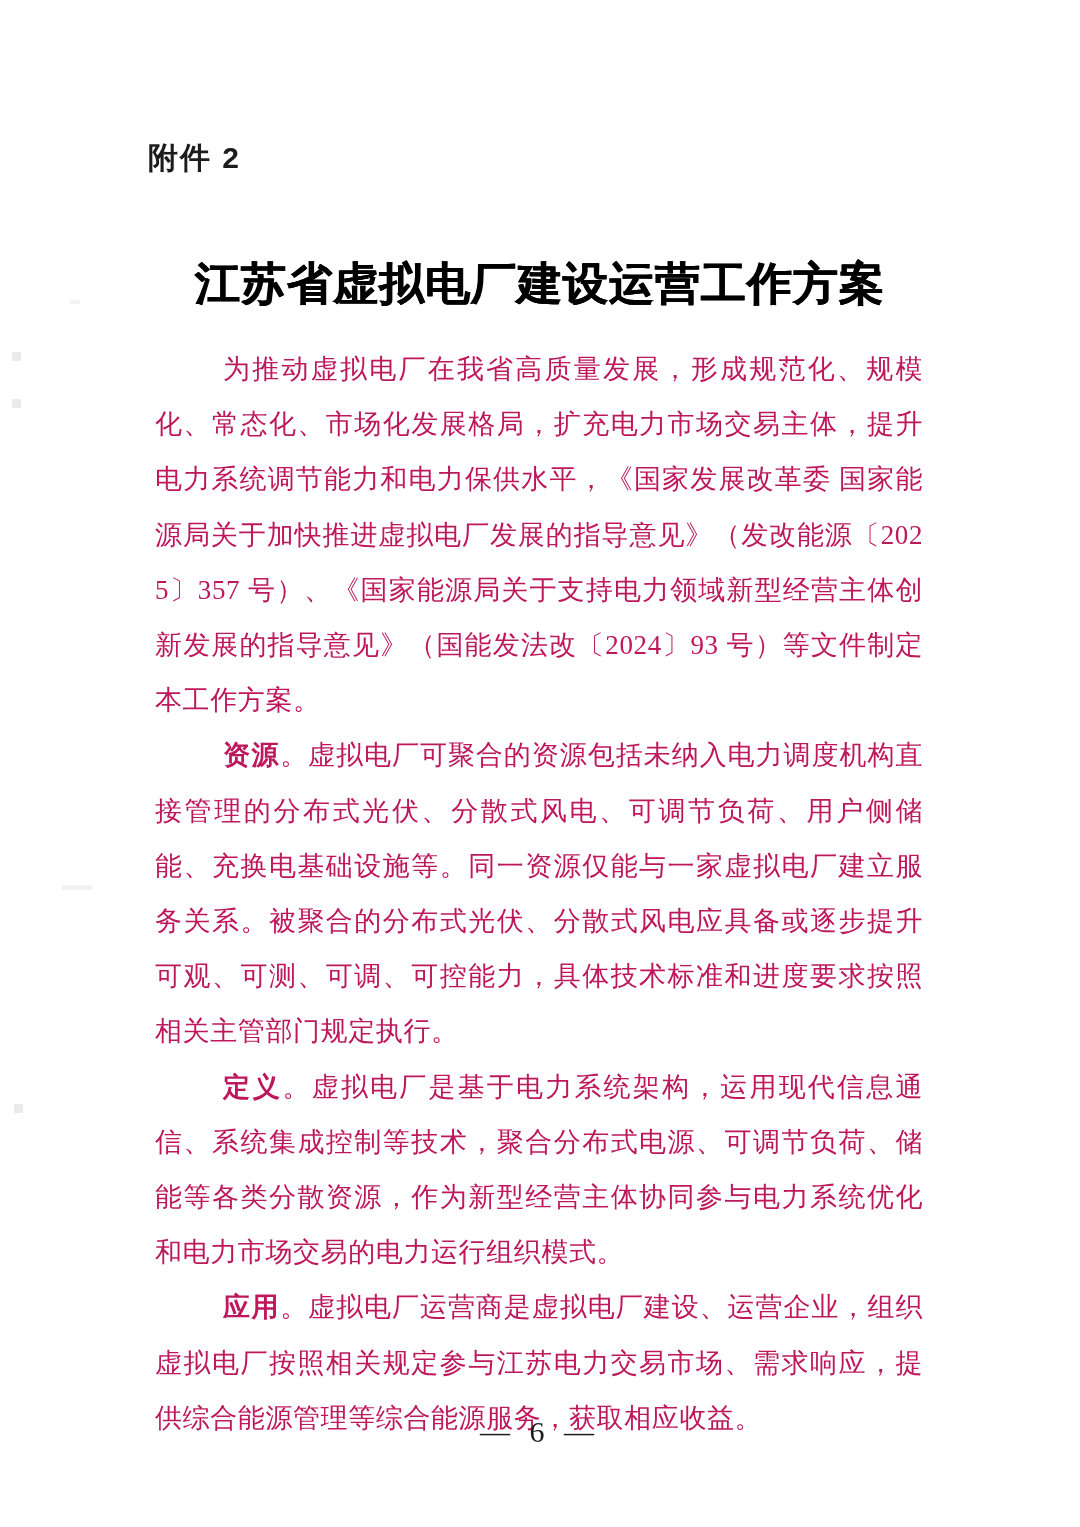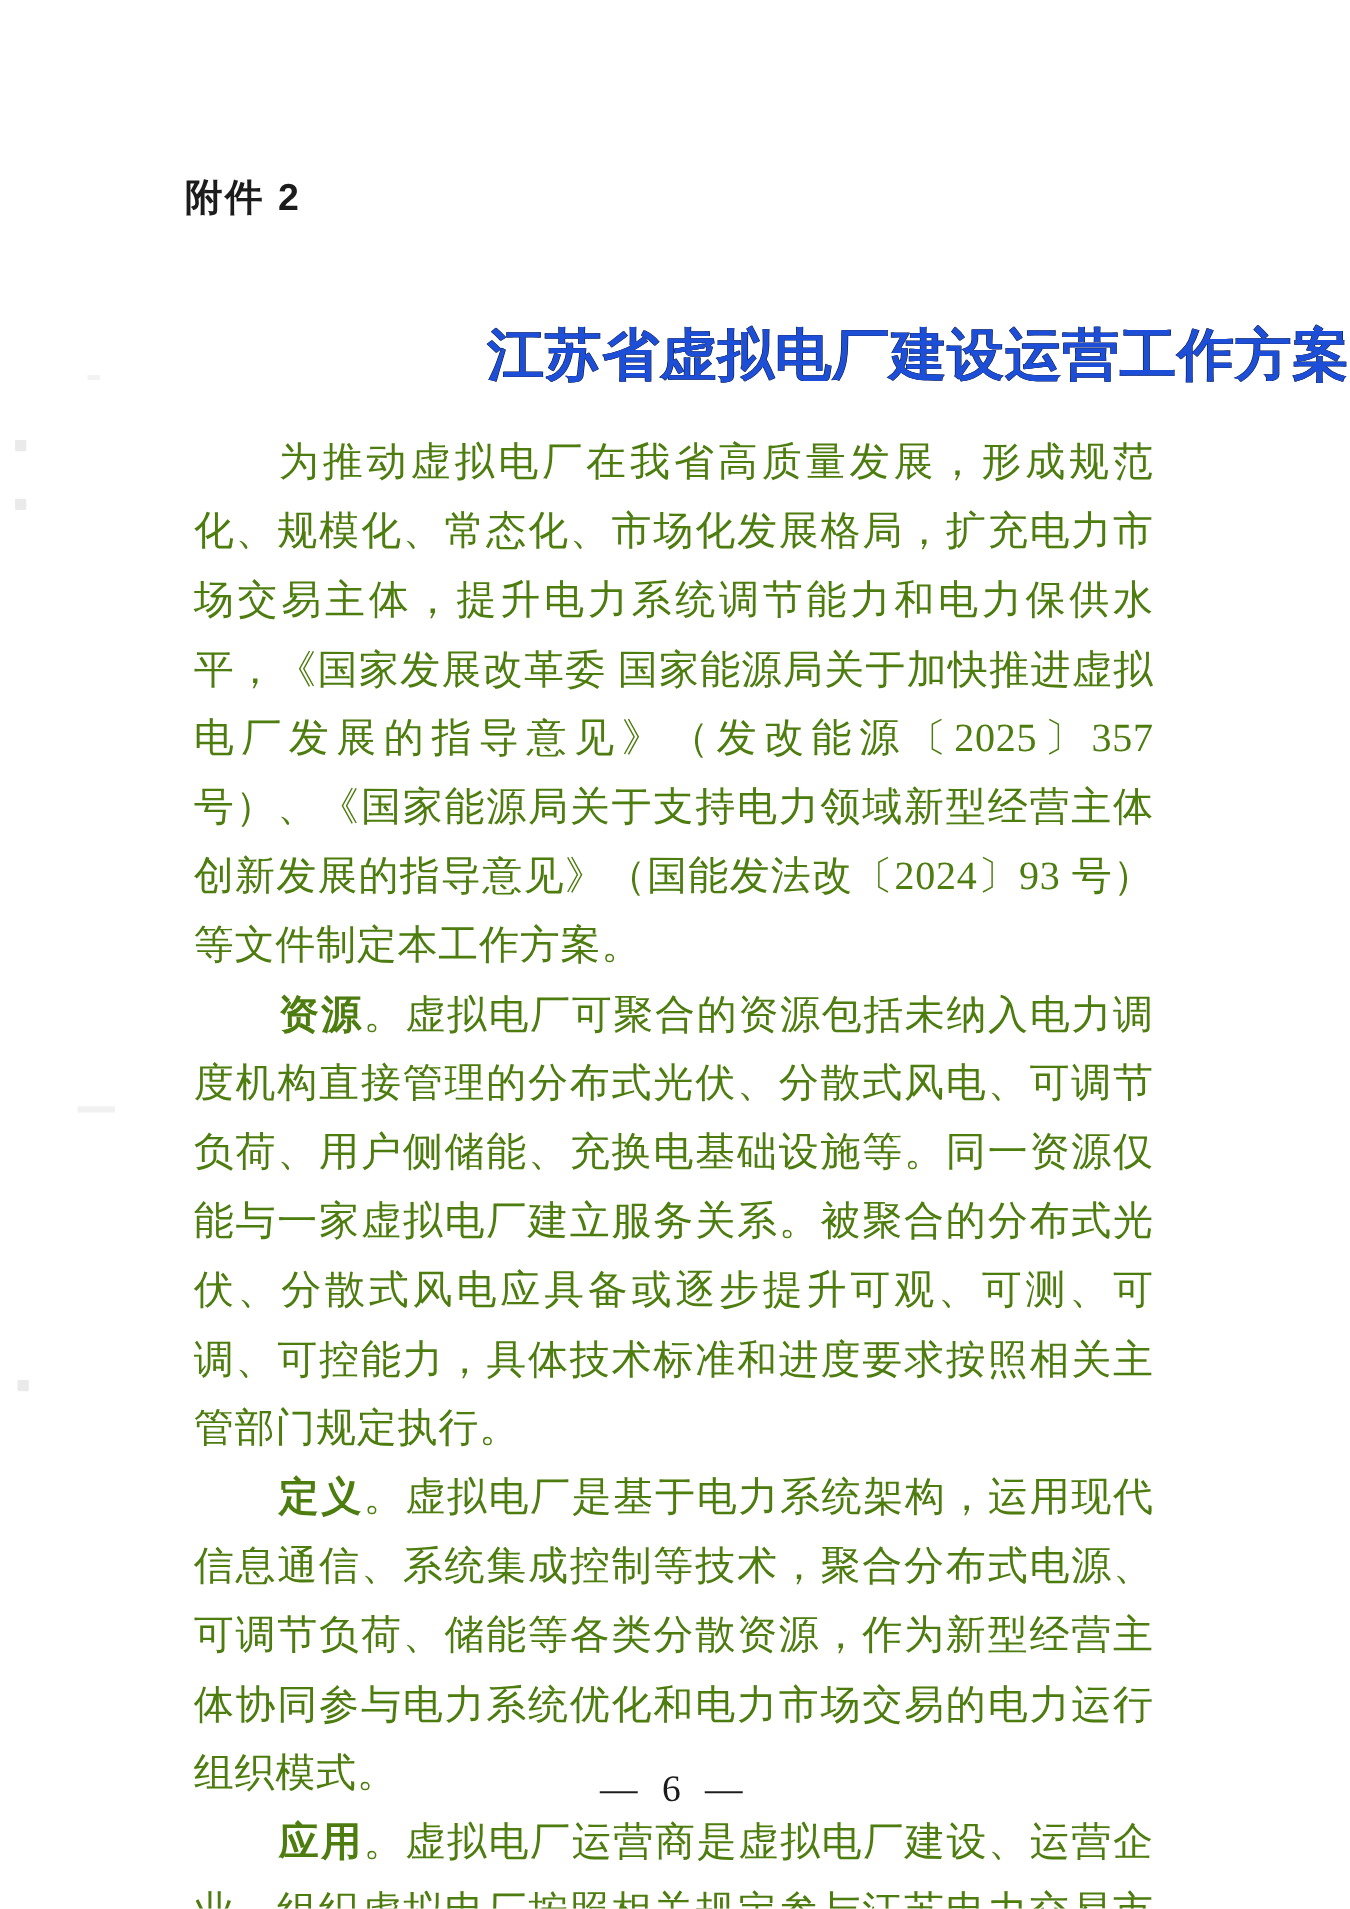--- a/index.html
+++ b/index.html
@@ -65,47 +65,47 @@
     color: #1c1c1c;
     white-space: pre;
   }
 
   
   #doc-title {
     position: absolute;
     left: 0;
     right: 0;
     top: 224px;
-    text-align: right;
+    text-align: center;
     font-family: Liberation Sans, sans-serif;
     font-size: 45px;
     font-weight: 700;
     letter-spacing: 1px;
-    color: #1d4ed8;
+    color: #000000;
     text-shadow: 0.4px 0 0 #0d0d0d, -0.4px 0 0 #0d0d0d;
   }
 
   
   #body-block {
     position: absolute;
     left: 155px;
     top: 342px;
     width: 768px;
   }
 
   .para {
     font-family: "Liberation Serif", "DejaVu Serif", serif;
-    font-size: 32px;
+    font-size: 27px;
     line-height: 55.2px;
     letter-spacing: 0.6px;
     text-align: justify;
     text-justify: inter-character;
     text-indent: 68px;
     margin: 0 0 0 0;
-    color: #4d7c0f;
+    color: #be185d;
     word-break: break-all;
   }
 
   .para .lead {
     font-weight: 700;
     letter-spacing: 1.2px;
   }
 
   
   #page-footer {

